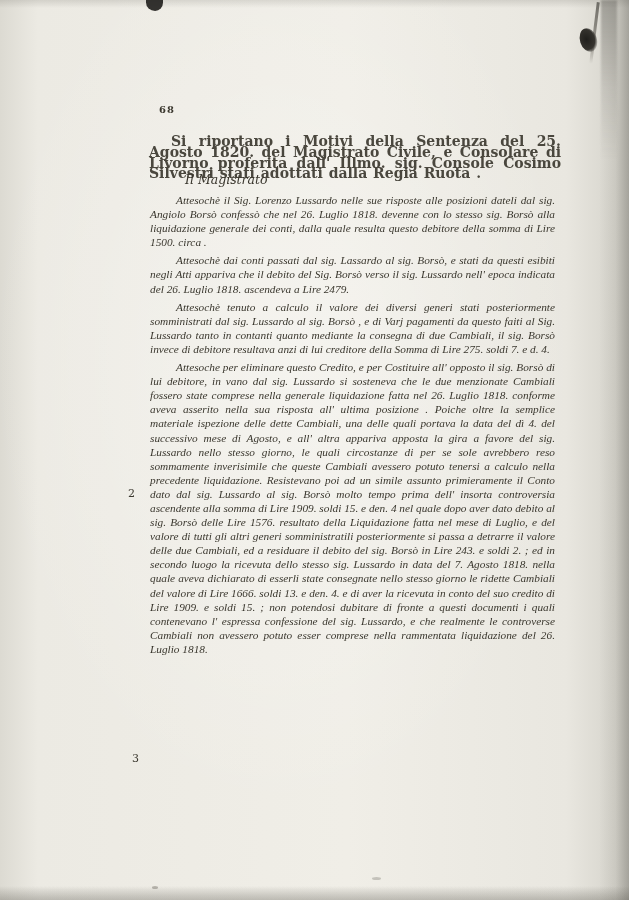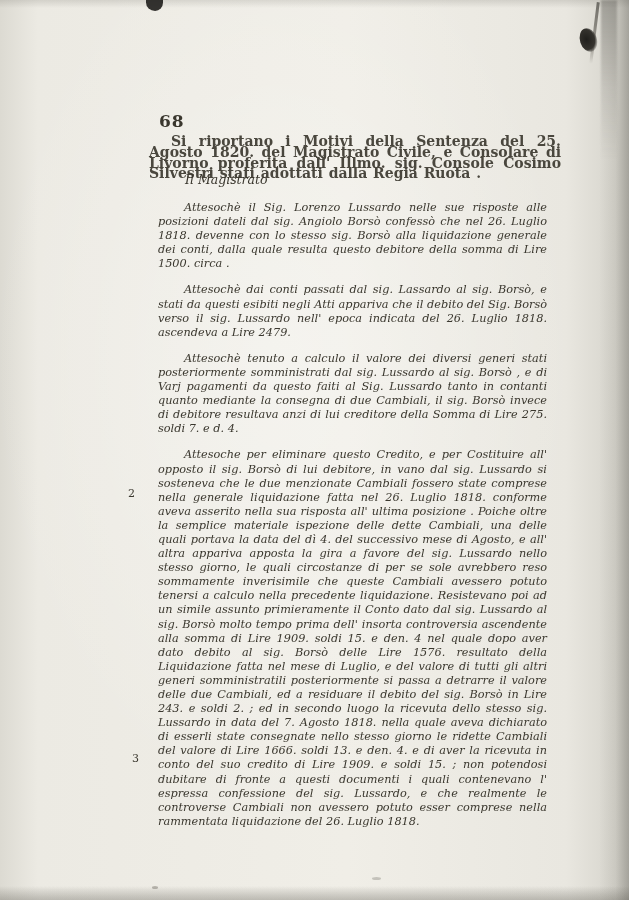--- a/index.html
+++ b/index.html
@@ -15,24 +15,23 @@
     background:
       radial-gradient(ellipse at 45% 40%, rgba(255,255,255,0.35) 0%, rgba(255,255,255,0) 60%),
       linear-gradient(180deg, rgba(110,108,100,0.20) 0px, rgba(110,108,100,0) 8px),
       linear-gradient(0deg, rgba(110,108,100,0.18) 0px, rgba(110,108,100,0) 14px),
       linear-gradient(90deg, #dcdad2 0%, #eceae3 6%, #f0eee7 55%, #e9e7e0 90%, #d2d0c8 100%);
   }
 
   .page-number {
     position: absolute;
     left: 159px; top: 104px;
-    font-size: 17px;
+    font-size: 10px;
     font-weight: bold;
     letter-spacing: 1px;
-    margin-top: 7px;
   }
 
   .header-note {
     position: absolute;
     left: 149px; top: 136px;
     width: 412px;
     font-size: 14px;
     line-height: 10.8px;
     font-weight: bold;
     color: #4a473e;
@@ -52,21 +51,21 @@
 
   .body-text {
     position: absolute;
     left: 146px; top: 189px;
     width: 413px;
     font-style: italic;
     font-size: 11.3px;
     line-height: 14.1px;
     text-align: justify;
   }
-  .body-text p { margin: 12px; text-indent: 26px; }
+  .body-text p { margin: 4px; text-indent: 26px; font-family: Liberation Serif, serif; }
 
   .margin-mark {
     position: absolute;
     font-size: 11px;
     color: #3a372e;
   }
   .margin-mark.m2 { left: 128px; top: 487px; }
   .margin-mark.m3 { left: 132px; top: 752px; }
 
   

